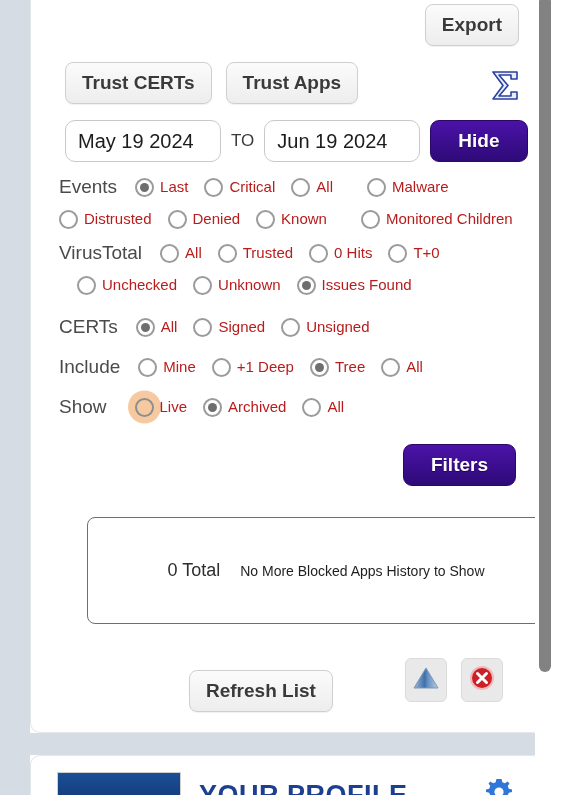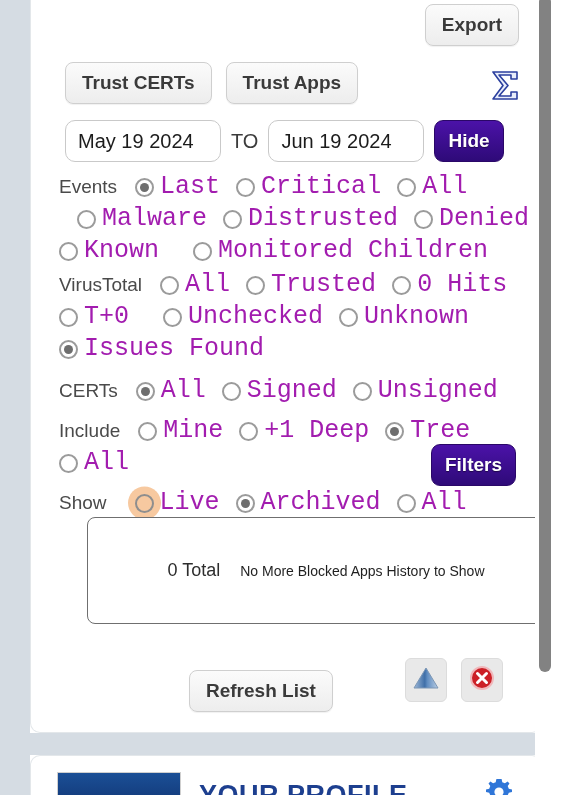--- a/index.html
+++ b/index.html
@@ -68,21 +68,21 @@
     white-space: nowrap;
   }
   .btn-purple {
     display: inline-flex; align-items: center; justify-content: center;
     background: linear-gradient(#4b12a8, #2e0a78);
     border: 1px solid #2a0768;
     border-radius: 9px;
     color: #ffffff;
     font-weight: bold;
     font-size: 19px;
-    padding: 9px 13px;
+    padding: 9px 27px;
     text-shadow: 0 1px 1px rgba(0,0,0,.45);
     cursor: pointer;
     white-space: nowrap;
   }
 
   .export-row {
     position: absolute; right: 22px; top: 18px;
   }
 
   .trust-row {
@@ -103,21 +103,21 @@
   .date-input {
     width: 156px; height: 42px;
     border: 1px solid #c9c9c9;
     border-radius: 10px;
     background: #ffffff;
     font-family: "Liberation Sans", sans-serif;
     font-size: 20px;
     color: #1c1c1c;
     padding: 6px 12px;
   }
-  .to-label { font-size: 20px; color: #3b3b3b; }
+  .to-label { font-size: 17px; color: #3b3b3b; }
 
   
   .filters-area {
     position: absolute; left: 28px; top: 186px;
     width: 484px;
   }
   .frow {
     display: flex; flex-wrap: wrap; align-items: center;
     column-gap: 16px; row-gap: 2px;
     margin-bottom: 4px;
@@ -153,21 +153,21 @@
     left: -7px; top: 50%;
     transform: translateY(-50%);
     width: 33px; height: 33px;
     border-radius: 50%;
     background: #f7c9a0;
     z-index: 0;
   }
   .ritem.highlight .radio,
   .ritem.highlight .rlabel { position: relative; z-index: 1; }
   .ritem.highlight .radio { background: transparent; border-color: #8e8e8e; }
-  .rlabel { font-size: 25px; color: #a21caf; white-space: nowrap; font-family: Liberation Mono, monospace; }
+  .rlabel { font-size: 15px; color: #b91c1c; white-space: nowrap; }
 
   .filters-btn-wrap {
     position: absolute; right: 25px; top: 458px;
   }
 
   
   .result-box {
     position: absolute; left: 56px; top: 531px;
     width: 478px; height: 107px;
     border: 1px solid #6f6f6f;

